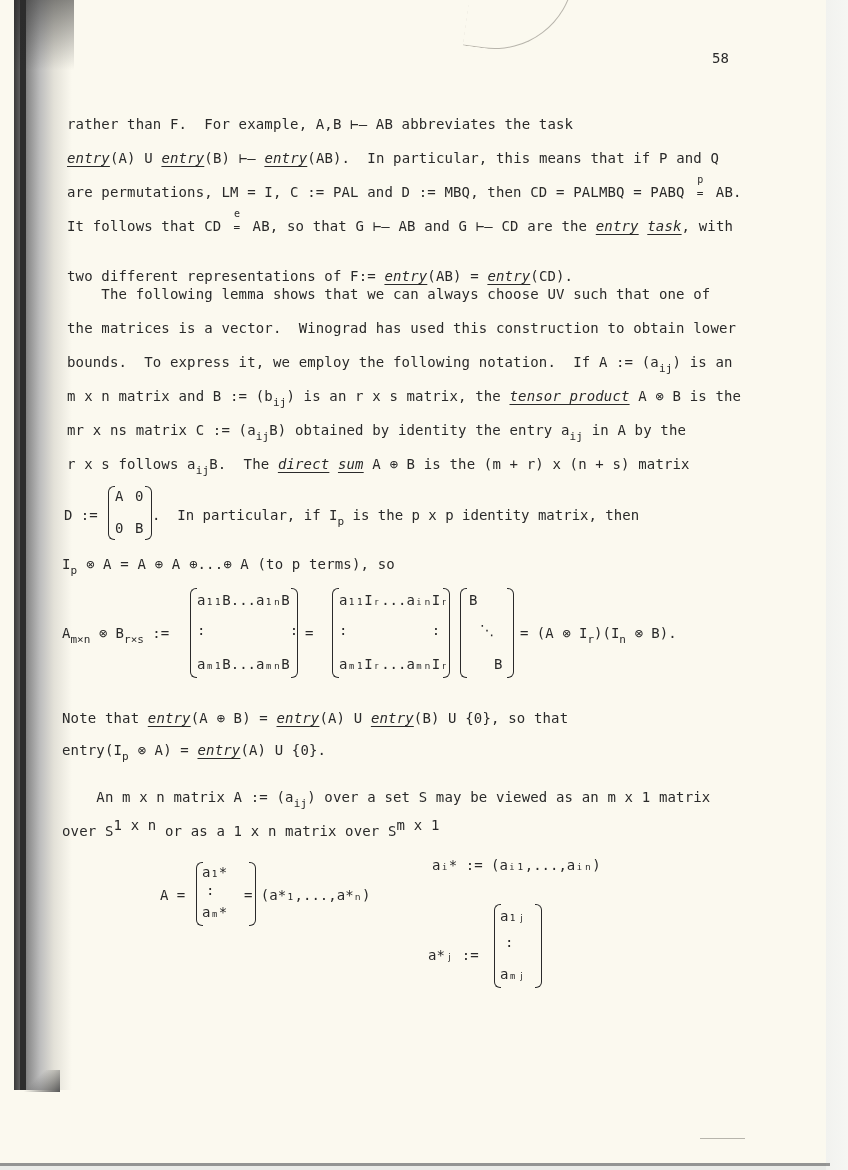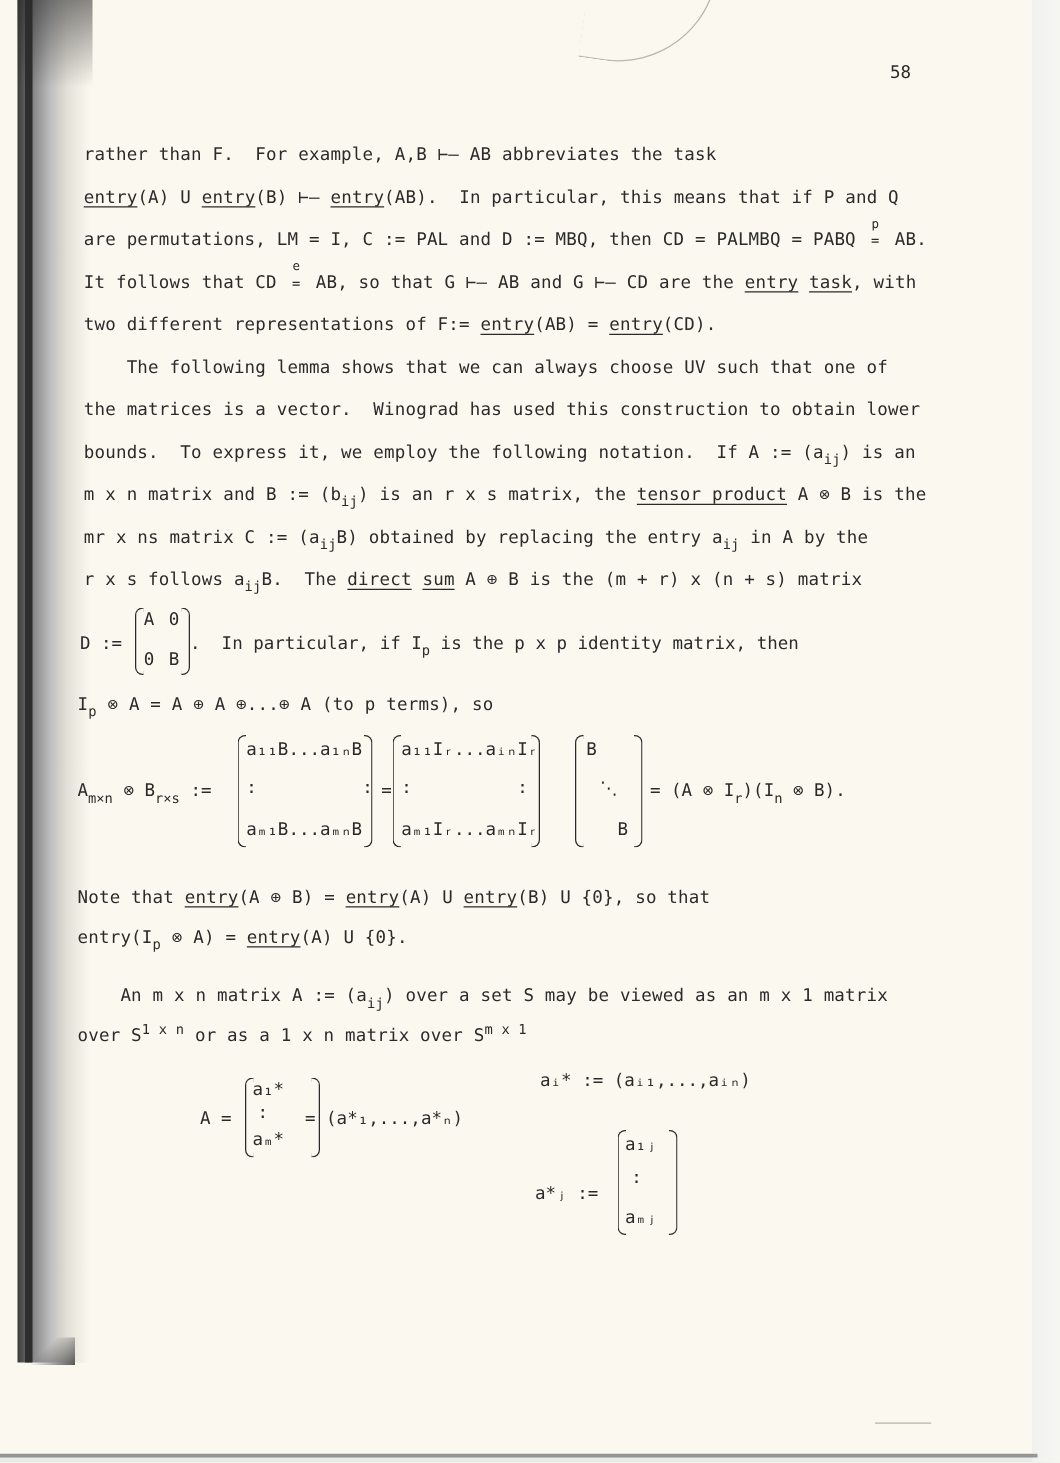--- a/index.html
+++ b/index.html
@@ -29,23 +29,23 @@
   .bottom-shadow { position:absolute; left:0; top:1163px; width:830px; height:3px; background:#5a5a5a; opacity:.6; }
   .arc {
     position: absolute; left: 470px; top: -60px; width: 100px; height: 112px;
     border-right: 1px solid #b8b5ac; border-bottom: 1px solid #b8b5ac;
     border-radius: 0 0 80px 0; transform: rotate(8deg);
   }
   .pencil-dash { position:absolute; left:700px; top:1138px; width:45px; height:1px; background:#b7b5ac; }
 
   .page-number { position:absolute; left:712px; top:50px; font-size:14px; }
   .line { position:absolute; left:67px; font-size:14px; white-space:pre; letter-spacing:0.15px; }
-  .u { text-decoration: underline; text-underline-offset: 3px; }
+  .u { text-decoration: underline; text-underline-offset: 3px; font-style: italic; }
   sub { font-size: 11px; vertical-align: -5px; }
-  sup { font-size: 11px; vertical-align: 6px; }
+  sup { font-size: 14px; vertical-align: 6px; }
   .over { display:inline-block; position:relative; width:14px; text-align:center; }
   .over .top { position:absolute; left:0; right:0; top:-10px; font-size:10px; }
   .over .bot { font-size:11px; }
 
   
   .mat { position:absolute; font-size:14px; }
   .bracket { position:absolute; top:0; bottom:0; width:6px; border:1px solid #2a2a2a; }
   .bracket.l { left:0; border-right:none; border-radius:6px 0 0 6px; }
   .bracket.r { right:0; border-left:none; border-radius:0 6px 6px 0; }
   .cell { position:absolute; white-space:pre; }
@@ -67,27 +67,27 @@
 <div class="page-number">58</div>
 
 <div class="line" style="top:116px"><span>rather than F.  For example, A,B </span><span>⊢—</span><span> AB abbreviates the task</span></div>
 
 <div class="line" style="top:150px"><span class="u">entry</span><span>(A) U </span><span class="u">entry</span><span>(B) </span><span>⊢—</span><span> </span><span class="u">entry</span><span>(AB).  In particular, this means that if P and Q</span></div>
 
 <div class="line" style="top:184px"><span>are permutations, LM = I, C := PAL and D := MBQ, then CD = PALMBQ = PABQ </span><span class="over"><span class="top">p</span><span class="bot">=</span></span><span> AB.</span></div>
 
 <div class="line" style="top:218px"><span>It follows that CD </span><span class="over"><span class="top">e</span><span class="bot">=</span></span><span> AB, so that G </span><span>⊢—</span><span> AB and G </span><span>⊢—</span><span> CD are the </span><span class="u">entry</span><span> </span><span class="u">task</span><span>, with</span></div>
 
-<div class="line" style="top:252px"><span>two different representations of F:= </span><span class="u">entry</span><span>(AB) = </span><span class="u">entry</span><span>(CD).</span></div>
+<div class="line" style="top:268px"><span>two different representations of F:= </span><span class="u">entry</span><span>(AB) = </span><span class="u">entry</span><span>(CD).</span></div>
 
 <div class="line" style="top:286px">    The following lemma shows that we can always choose UV such that one of</div>
 <div class="line" style="top:320px">the matrices is a vector.  Winograd has used this construction to obtain lower</div>
 <div class="line" style="top:354px"><span>bounds.  To express it, we employ the following notation.  If A := (a</span><sub>ij</sub><span>) is an</span></div>
 <div class="line" style="top:388px"><span>m x n matrix and B := (b</span><sub>ij</sub><span>) is an r x s matrix, the </span><span class="u">tensor product</span><span> A ⊗ B is the</span></div>
-<div class="line" style="top:422px"><span>mr x ns matrix C := (a</span><sub>ij</sub><span>B) obtained by replacing the entry a</span><sub>ij</sub><span> in A by the</span></div>
+<div class="line" style="top:422px"><span>mr x ns matrix C := (a</span><sub>ij</sub><span>B) obtained by identity the entry a</span><sub>ij</sub><span> in A by the</span></div>
 <div class="line" style="top:456px"><span>r x s follows a</span><sub>ij</sub><span>B.  The </span><span class="u">direct</span><span> </span><span class="u">sum</span><span> A ⊕ B is the (m + r) x (n + s) matrix</span></div>
 
 <div class="abs" style="left:64px;top:507px">D :=</div>
 <div class="mat" style="left:108px;top:486px;width:44px;height:54px">
   <div class="bracket l"></div>
     <div class="bracket r"></div>
   <div class="cell" style="left:7px;top:2px">A</div>
   <div class="cell" style="left:27px;top:2px">0</div>
   <div class="cell" style="left:7px;top:34px">0</div>
   <div class="cell" style="left:27px;top:34px">B</div>
@@ -99,21 +99,21 @@
 <div class="abs" style="left:62px;top:625px"><span>A</span><sub>m×n</sub><span> ⊗ </span><span>B</span><sub>r×s</sub><span> </span><span>:=</span></div>
 
 <div class="mat" style="left:190px;top:588px;width:108px;height:90px">
   <div class="bracket l"></div>
     <div class="bracket r"></div>
   <div class="cell" style="left:7px;top:4px">a₁₁B...a₁ₙB</div>
   <div class="cell" style="left:7px;top:34px">:          :</div>
   <div class="cell" style="left:7px;top:68px">aₘ₁B...aₘₙB</div>
 </div>
 <div class="abs" style="left:305px;top:625px">=</div>
-<div class="mat" style="left:314px;top:588px;width:118px;height:90px">
+<div class="mat" style="left:332px;top:588px;width:118px;height:90px">
   <div class="bracket l"></div>
     <div class="bracket r"></div>
   <div class="cell" style="left:7px;top:4px">a₁₁Iᵣ...aᵢₙIᵣ</div>
   <div class="cell" style="left:7px;top:34px">:          :</div>
   <div class="cell" style="left:7px;top:68px">aₘ₁Iᵣ...aₘₙIᵣ</div>
 </div>
 <div class="mat" style="left:460px;top:588px;width:54px;height:90px">
   <div class="bracket l"></div>
     <div class="bracket r"></div>
   <div class="cell" style="left:9px;top:4px">B</div>

